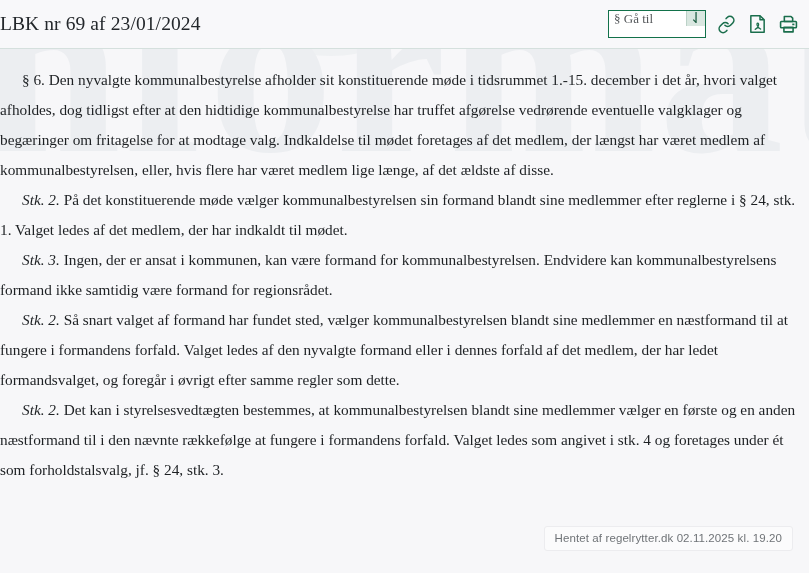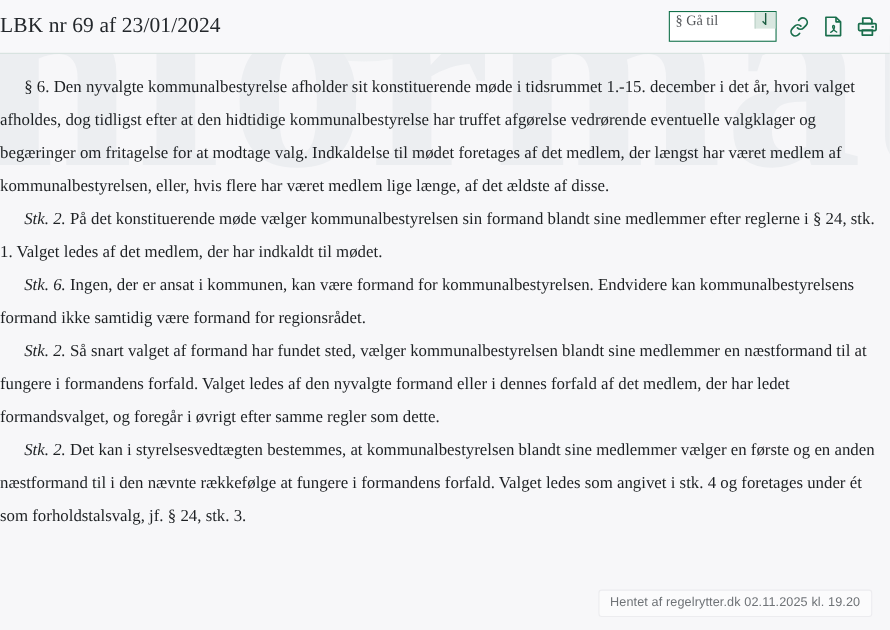--- a/index.html
+++ b/index.html
@@ -137,21 +137,21 @@
     font-style: italic;
   }
   .para .sec {
     font-style: normal;
   }
 
   
   .stamp {
     position: absolute;
     right: 16px;
-    bottom: 12px;
+    bottom: 22px;
     z-index: 4;
     background: #fbfbfc;
     border: 1px solid #ececef;
     border-radius: 3px;
     padding: 5px 10px 6px 10px;
     font-family: "Liberation Sans", "DejaVu Sans", sans-serif;
     font-size: 11.5px;
     color: #6f7377;
     white-space: nowrap;
     letter-spacing: 0.1px;
@@ -207,21 +207,21 @@
 
     <p class="para">
       <span class="sec">§ 6.</span><span> Den nyvalgte kommunalbestyrelse afholder sit konstituerende møde i tidsrummet 1.-15. december i det år, hvori valget afholdes, dog tidligst efter at den hidtidige kommunalbestyrelse har truffet afgørelse vedrørende eventuelle valgklager og begæringer om fritagelse for at modtage valg. Indkaldelse til mødet foretages af det medlem, der længst har været medlem af kommunalbestyrelsen, eller, hvis flere har været medlem lige længe, af det ældste af disse.</span>
     </p>
 
     <p class="para">
       <span class="lead">Stk. 2.</span><span> På det konstituerende møde vælger kommunalbestyrelsen sin formand blandt sine medlemmer efter reglerne i § 24, stk. 1. Valget ledes af det medlem, der har indkaldt til mødet.</span>
     </p>
 
     <p class="para">
-      <span class="lead">Stk. 6.</span><span> Ingen, der er ansat i kommunen, kan være formand for kommunalbestyrelsen. Endvidere kan kommunalbestyrelsens formand ikke samtidig være formand for regionsrådet.</span>
+      <span class="lead">Stk. 3.</span><span> Ingen, der er ansat i kommunen, kan være formand for kommunalbestyrelsen. Endvidere kan kommunalbestyrelsens formand ikke samtidig være formand for regionsrådet.</span>
     </p>
 
     <p class="para">
       <span class="lead">Stk. 2.</span><span> Så snart valget af formand har fundet sted, vælger kommunalbestyrelsen blandt sine medlemmer en næstformand til at fungere i formandens forfald. Valget ledes af den nyvalgte formand eller i dennes forfald af det medlem, der har ledet formandsvalget, og foregår i øvrigt efter samme regler som dette.</span>
     </p>
 
     <p class="para">
       <span class="lead">Stk. 2.</span><span> Det kan i styrelsesvedtægten bestemmes, at kommunalbestyrelsen blandt sine medlemmer vælger en første og en anden næstformand til i den nævnte rækkefølge at fungere i formandens forfald. Valget ledes som angivet i stk. 4 og foretages under ét som forholdstalsvalg, jf. § 24, stk. 3.</span>
     </p>
 

